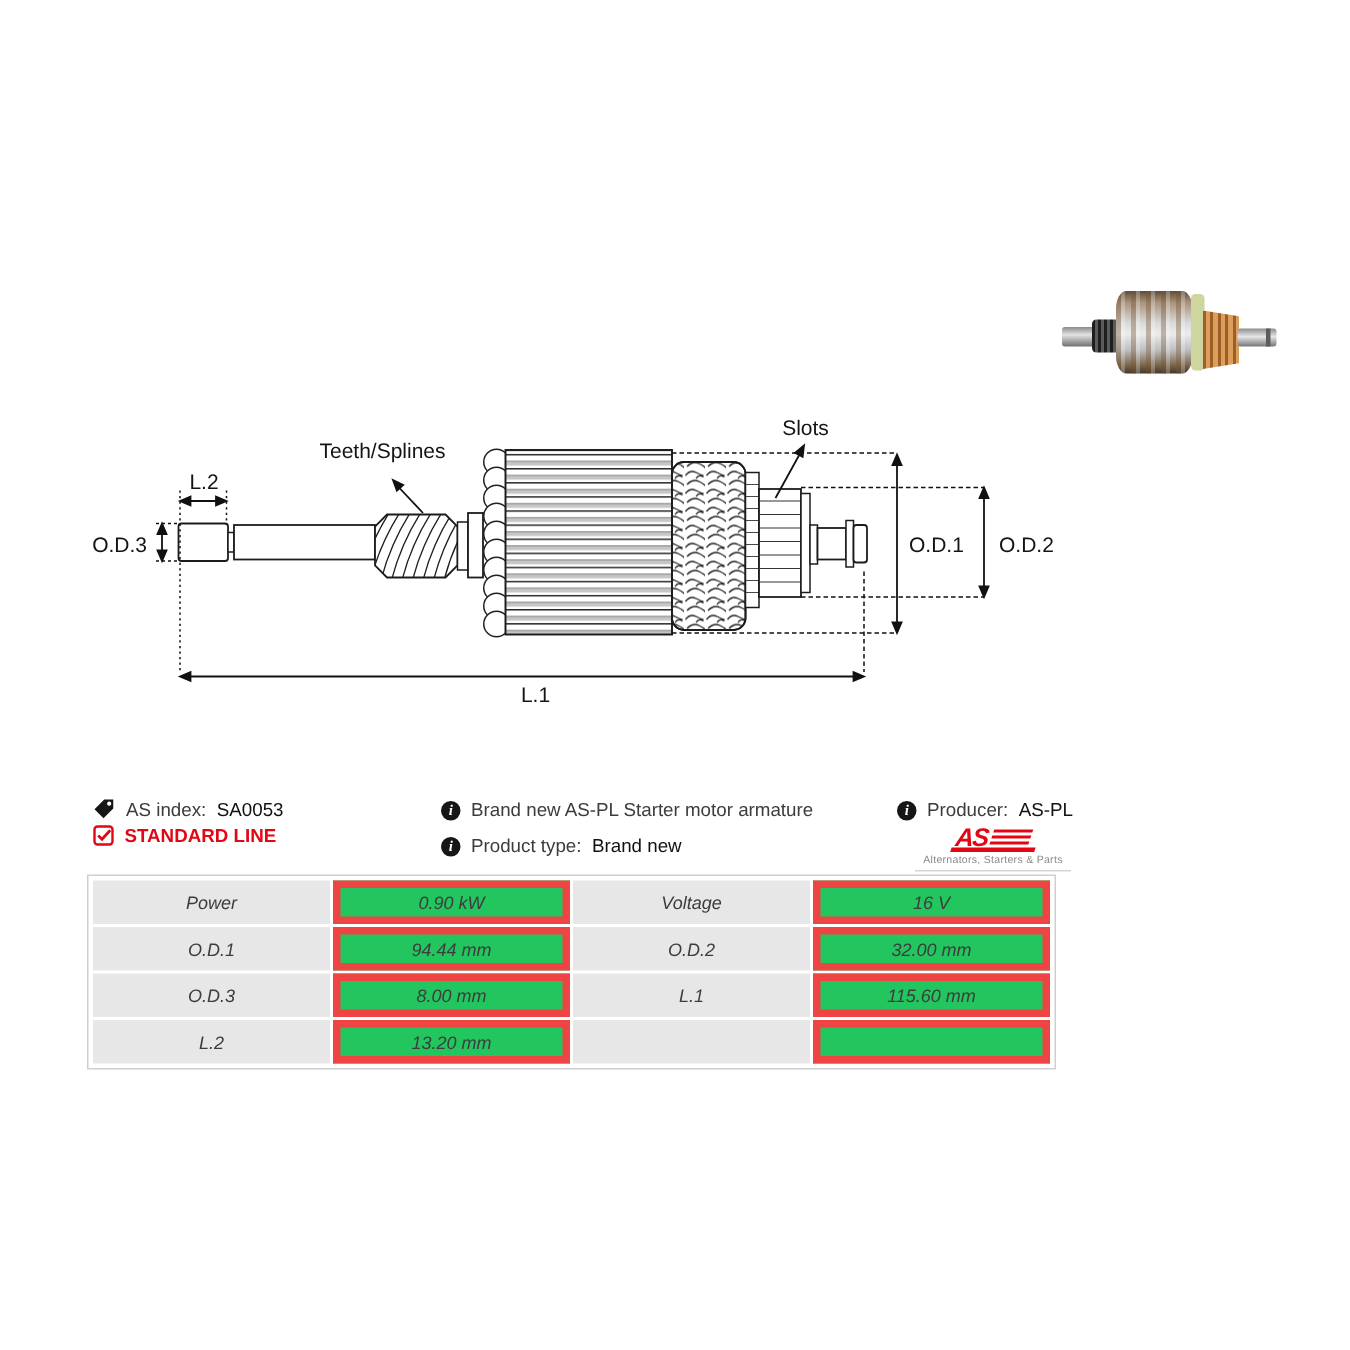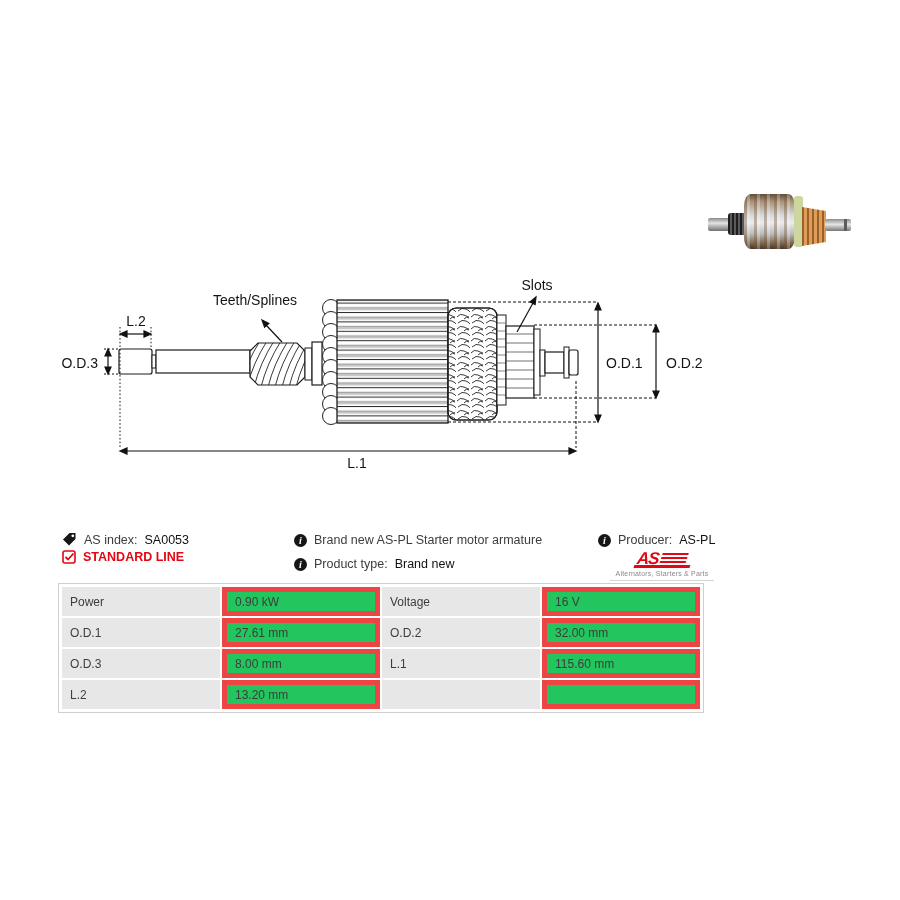--- a/index.html
+++ b/index.html
@@ -40,21 +40,21 @@
   .as-logo{position:absolute;left:610px;top:548px;width:104px;text-align:center;padding-bottom:3px;border-bottom:1px solid #d5d5d5;}
   .as-logo .mark{display:flex;align-items:flex-end;justify-content:center;height:18px;}
   .as-logo .as-txt{font-style:italic;font-weight:bold;font-size:17px;line-height:15px;color:#e30613;letter-spacing:-1px;transform:skewX(-6deg);}
   .as-stripes{display:inline-block;margin-left:2px;margin-bottom:2px;transform:skewX(-18deg);}
   .as-stripes i{display:block;width:26px;height:2.4px;background:#e30613;margin-bottom:1.4px;}
   .as-bar{height:2.6px;background:#e30613;width:56px;margin:0 auto;transform:skewX(-18deg);margin-top:-1px;}
   .as-tagline{font-size:7px;color:#8a8a8a;margin-top:2px;letter-spacing:.2px;}
   
   .spec-wrap{position:absolute;left:58px;top:583px;width:646px;border:1px solid #cfcfcf;background:#fff;padding:1px;box-sizing:border-box;}
   table.spec{width:100%;border-collapse:separate;border-spacing:2px;font-size:12px;}
-  table.spec td{height:17px;padding:1px 8px;text-align:left;color:#3d3d3d;white-space:nowrap;}
+  table.spec td{height:17px;padding:1px 8px;text-align:center;color:#3d3d3d;white-space:nowrap;font-style:italic;}
   td.lab{background:#e7e7e7;width:24%;}
   td.val{background:#22c55e;border:5px solid #ef4444;width:24%;}
 </style>
 </head>
 <body>
 
 <div class="photo">
   <div class="ph-shaft-l"></div>
   <div class="ph-knurl"></div>
   <div class="ph-core"></div>
@@ -260,21 +260,21 @@
   <table class="spec">
     <tbody>
       <tr>
         <td class="lab">Power</td>
         <td class="val">0.90 kW</td>
         <td class="lab">Voltage</td>
         <td class="val">16 V</td>
       </tr>
       <tr>
         <td class="lab">O.D.1</td>
-        <td class="val">27.61 mm</td>
+        <td class="val">94.44 mm</td>
         <td class="lab">O.D.2</td>
         <td class="val">32.00 mm</td>
       </tr>
       <tr>
         <td class="lab">O.D.3</td>
         <td class="val">8.00 mm</td>
         <td class="lab">L.1</td>
         <td class="val">115.60 mm</td>
       </tr>
       <tr>

